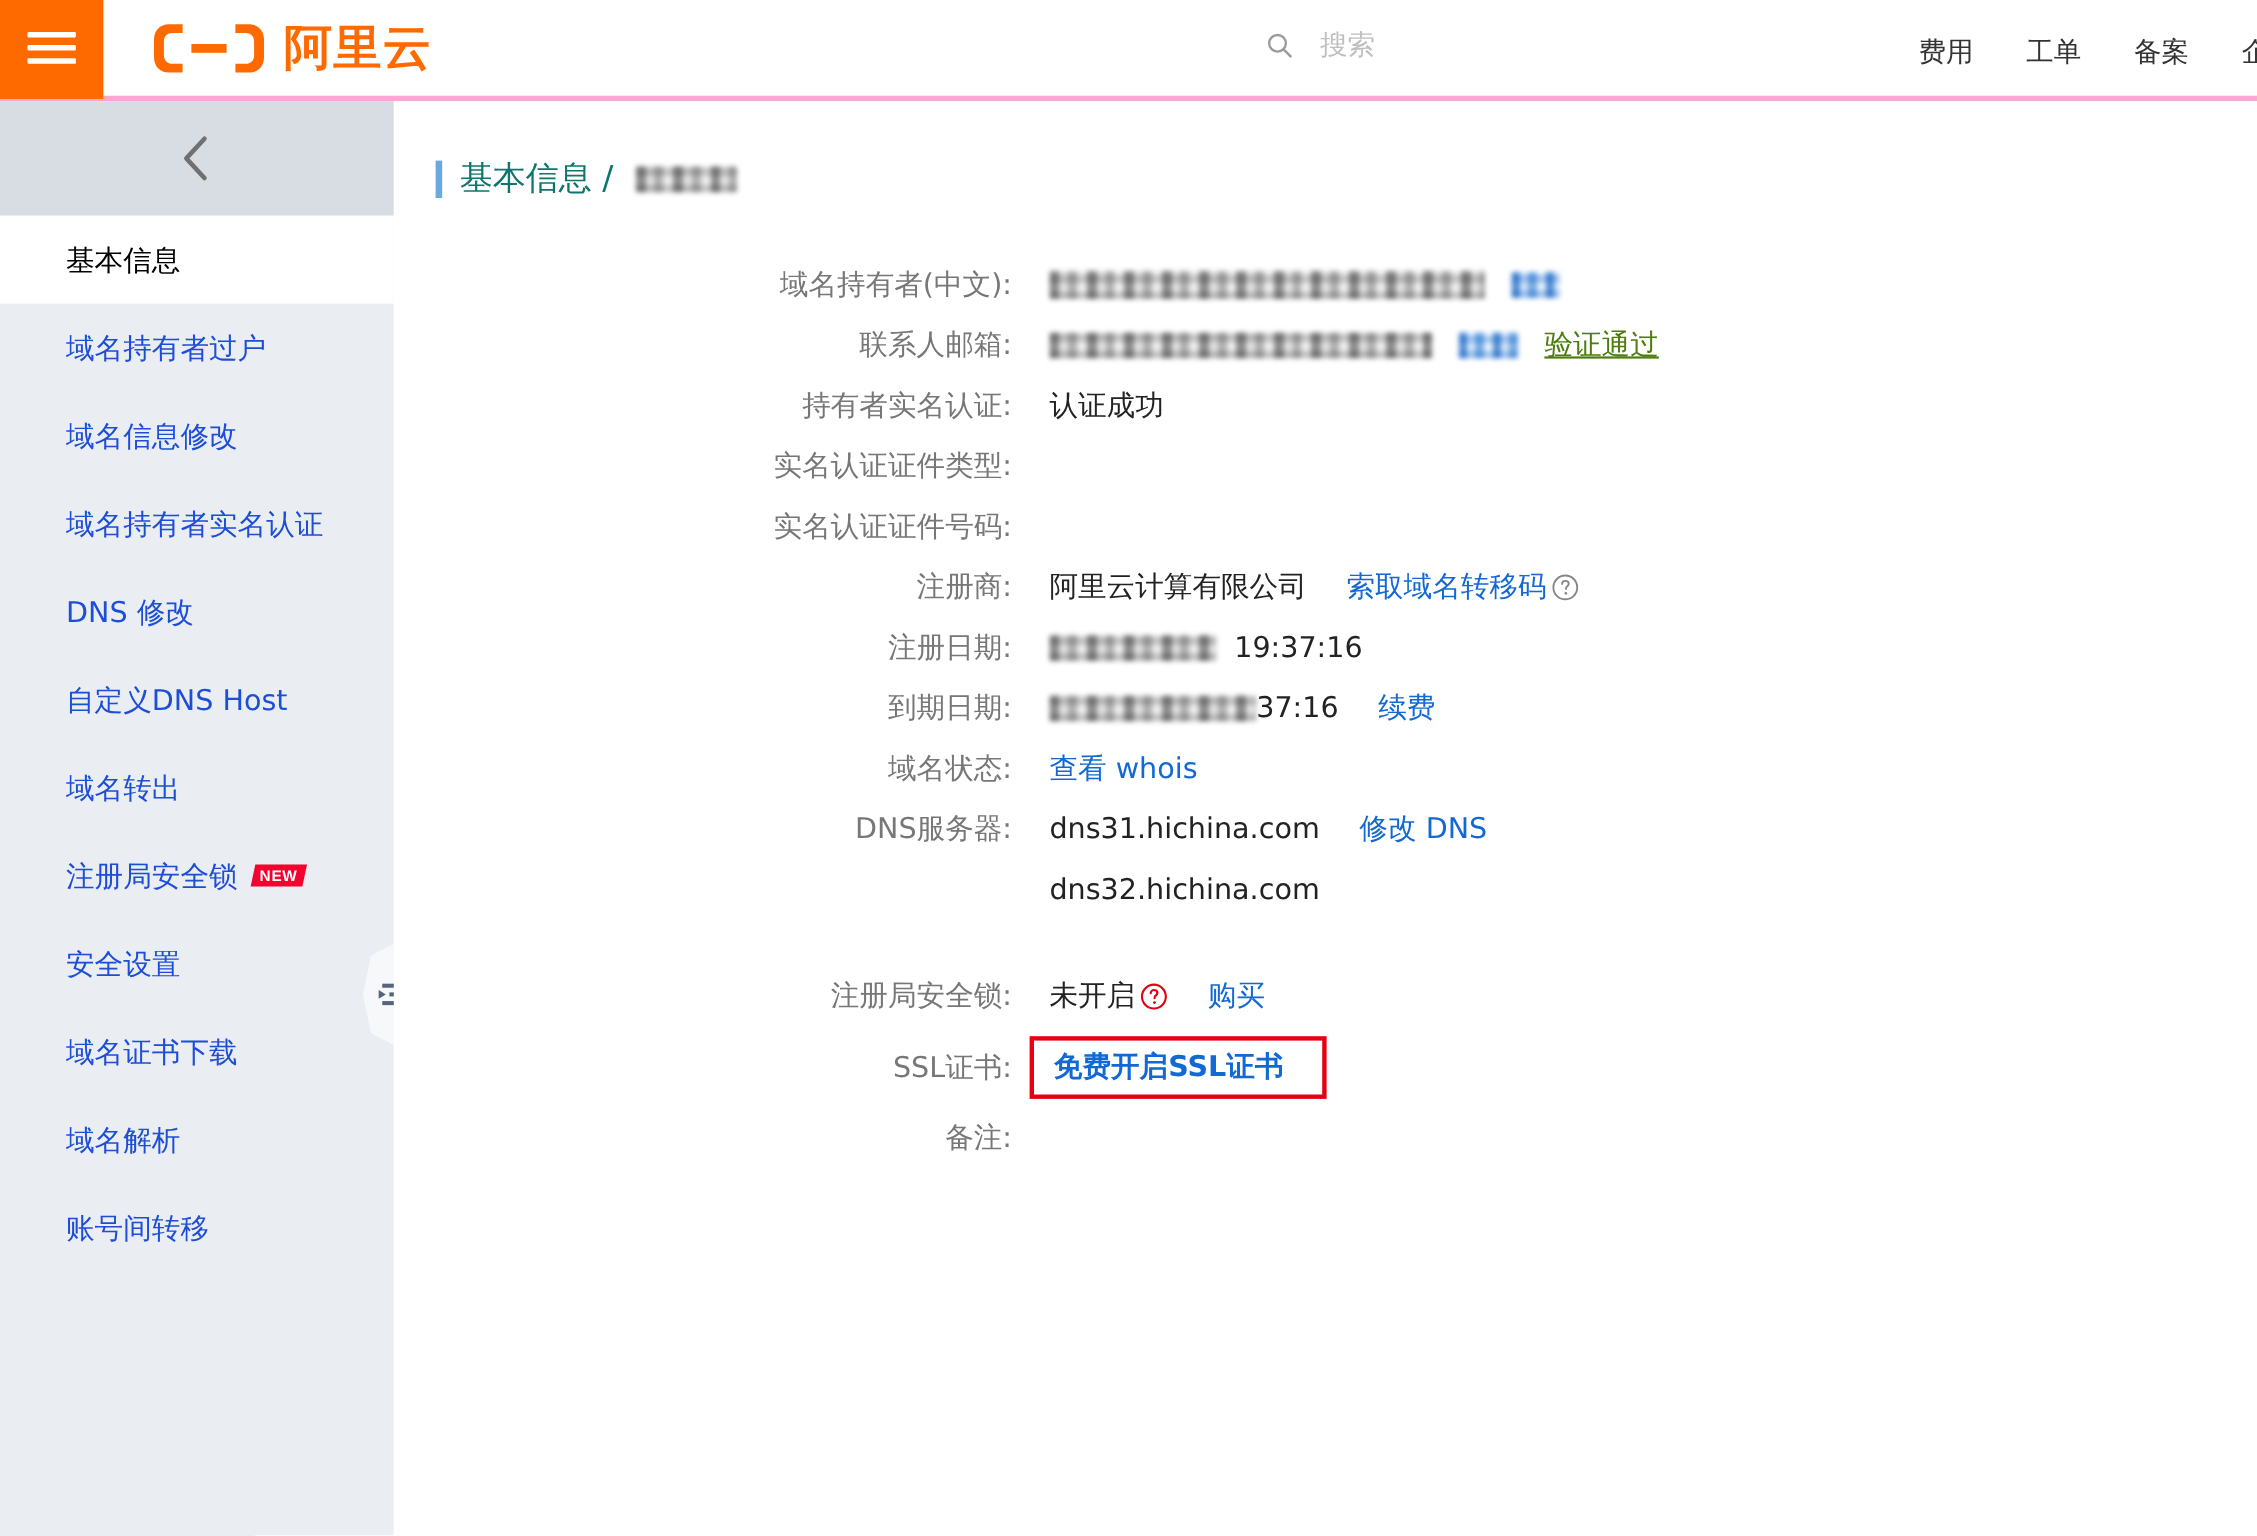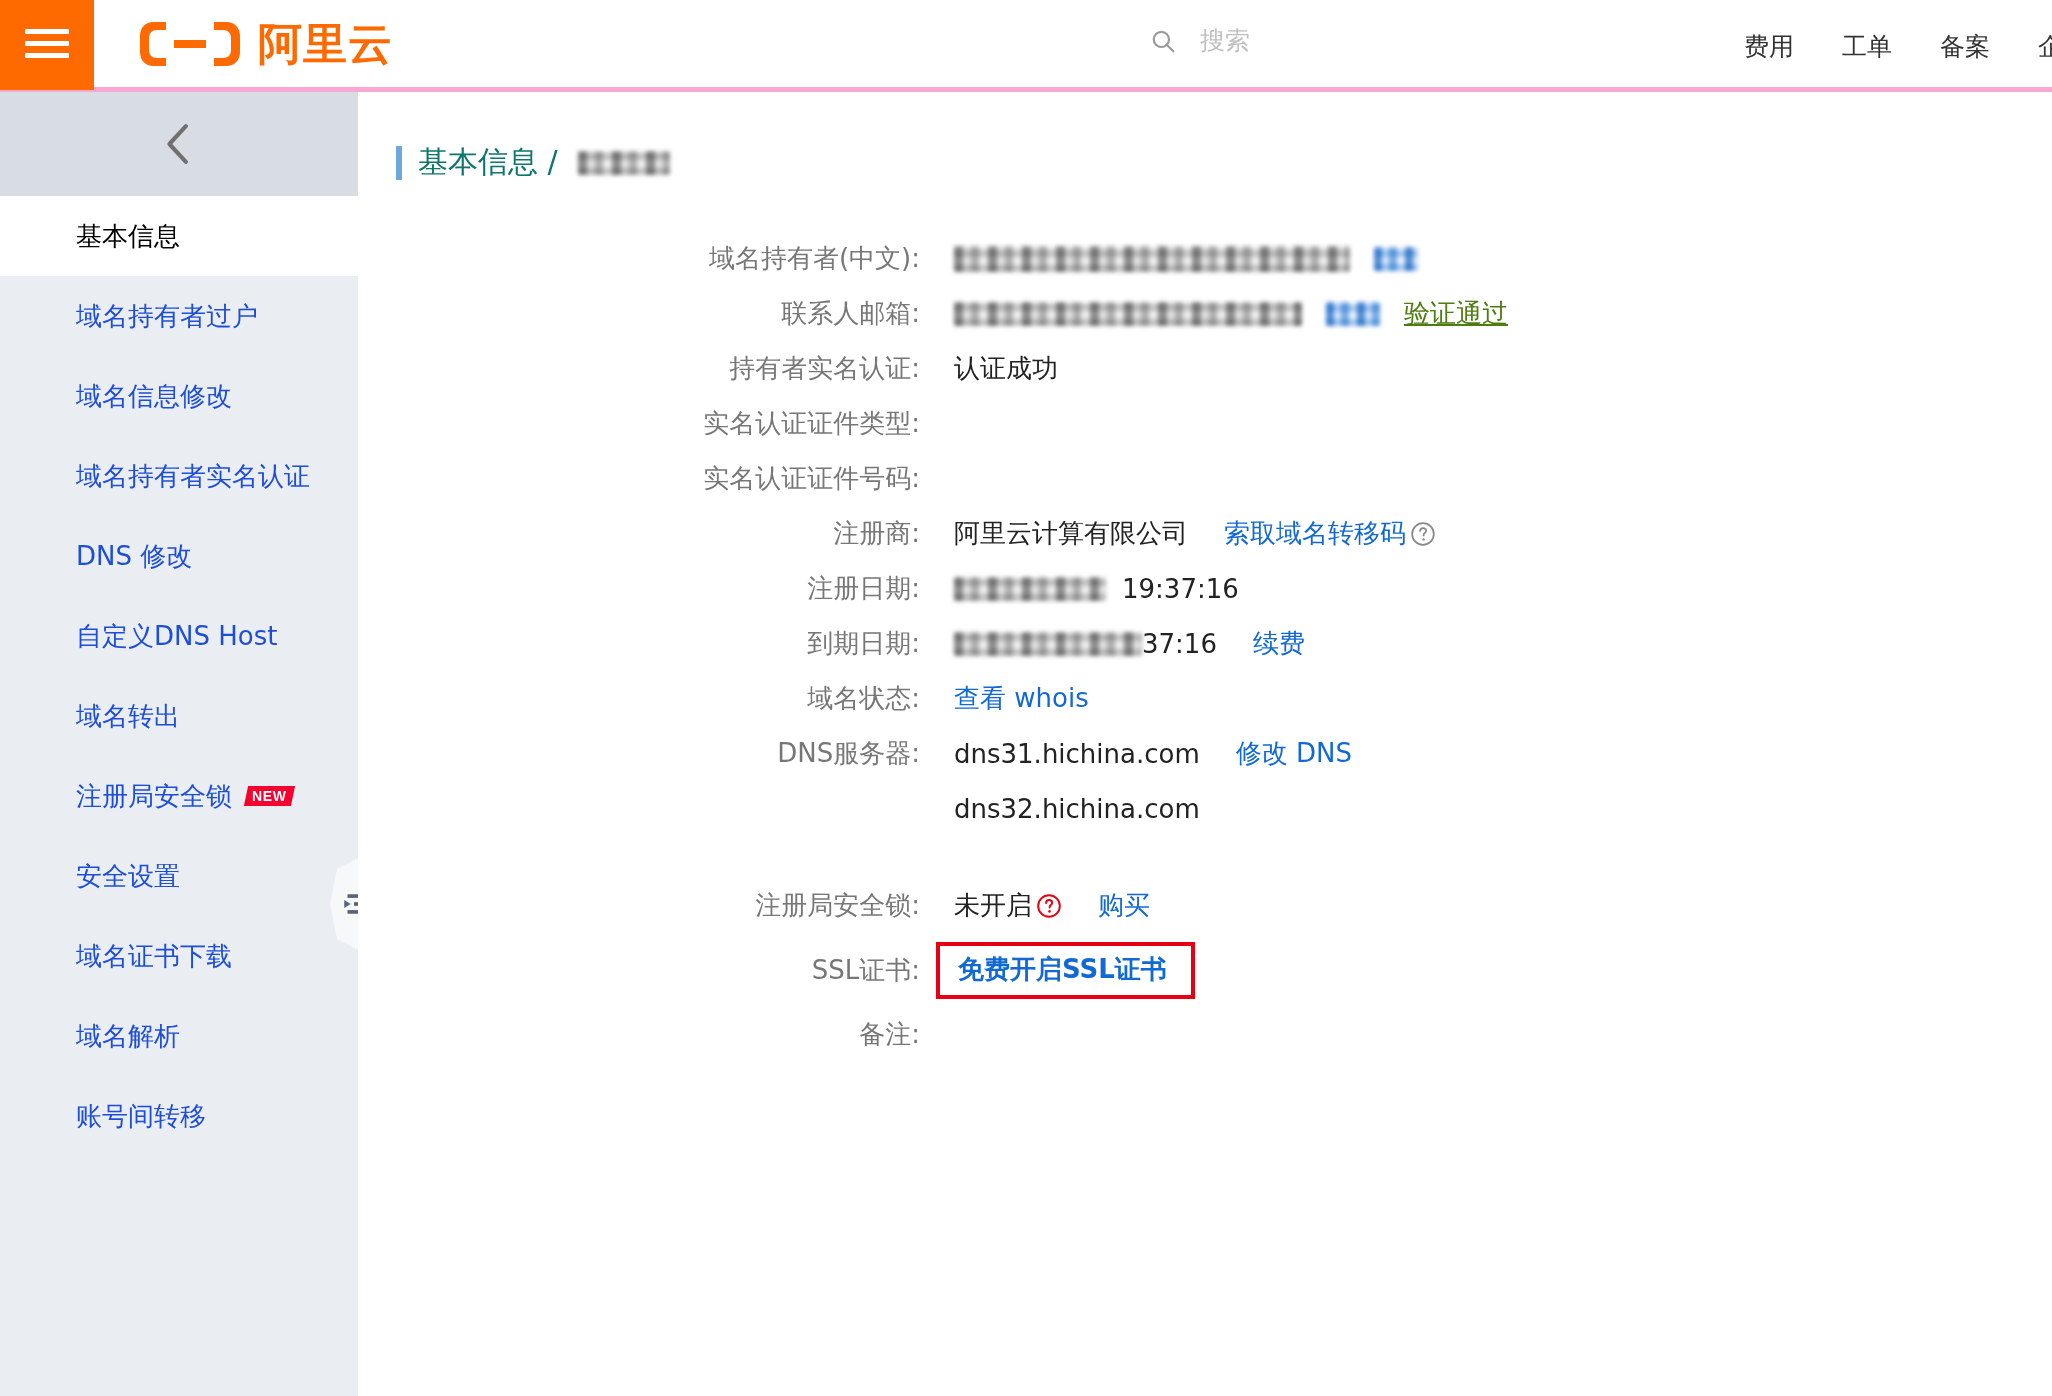--- a/index.html
+++ b/index.html
@@ -64,21 +64,21 @@
     background: #eaedf1;
   }
   .sidebar-top {
     height: 104px; background: #d8dce3;
     display: flex; align-items: center; justify-content: center; cursor: pointer;
   }
   .sidebar-top .chev { width: 34px; height: 44px; }
   .menu-list { padding-top: 0; }
   .menu-item {
     height: 80px; display: flex; align-items: center;
-    padding-left: 76px; cursor: pointer; position: relative;
+    padding-left: 60px; cursor: pointer; position: relative;
   }
   .menu-item .label {
     font-size: 26px; color: #1d4ed8; white-space: nowrap;
     font-family: "DejaVu Sans", "Liberation Sans", sans-serif;
   }
   .menu-item.active { background: #ffffff; }
   .menu-item.active .label { color: #000; }
   .badge-new {
     display: inline-block; margin-left: 14px; background: #f5002f; color: #fff;
     font-size: 14px; font-weight: 700; letter-spacing: .6px;
@@ -137,21 +137,21 @@
     color: #1269d3; cursor: pointer; white-space: nowrap;
     font-family: "DejaVu Sans", "Liberation Sans", sans-serif;
   }
   .muted { color: #4d7c0f; white-space: nowrap; text-decoration: underline; }
   .sp-24 { width: 24px; flex: 0 0 24px; }
   .sp-36 { width: 36px; flex: 0 0 36px; }
   .sp-16 { width: 16px; flex: 0 0 16px; }
   .qmark { width: 26px; height: 26px; flex: 0 0 26px; margin-left: 4px; cursor: pointer; }
   .gap-row { height: 42px; }
   .highlight-box {
-    border: 4px solid #e60012; padding: 6px 24px 8px 18px;
+    border: 4px solid #e60012; padding: 6px 35px 8px 18px;
     display: inline-flex; align-items: center; margin-left: -18px;
   }
 </style>
 </head>
 <body>
 
 <div class="page">
 
   <div class="header">
     <div class="hamburger-box">

